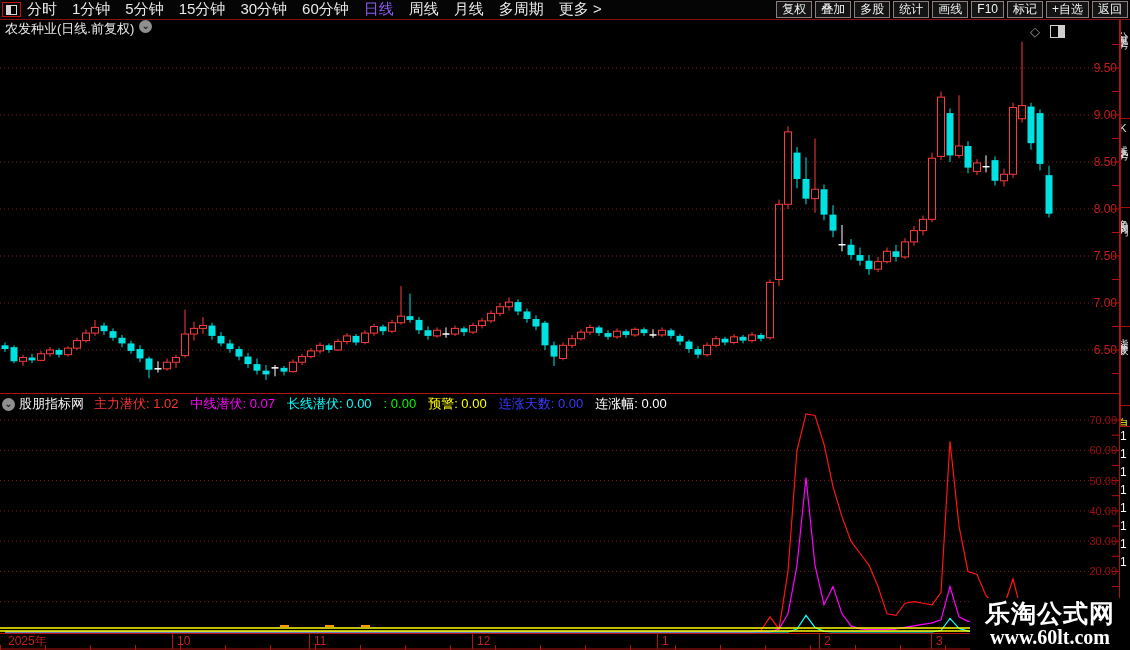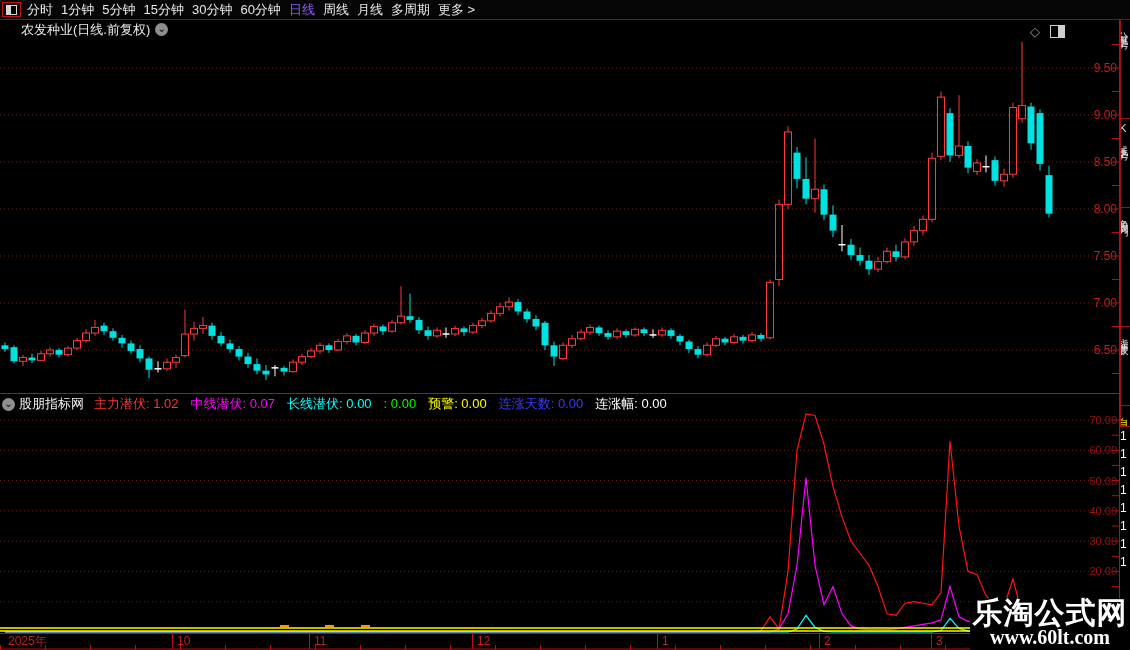--- a/index.html
+++ b/index.html
@@ -3,28 +3,28 @@
 <meta charset="utf-8">
 <style>
   html,body{margin:0;padding:0;background:#000;width:1130px;height:650px;overflow:hidden;}
   body{position:relative;font-family:"Liberation Sans","DejaVu Sans",sans-serif;-webkit-font-smoothing:none;}
   #chart-svg{position:absolute;left:0;top:0;z-index:1;}
   
   .toolbar{position:absolute;left:0;top:0;width:1130px;height:19px;background:#050505;z-index:3;
            display:flex;align-items:center;border-bottom:1px solid #8c0f0f;}
   .win-icon{width:17px;height:13px;border:1px solid #c01414;margin:0 6px 0 2px;display:flex;align-items:center;justify-content:center;}
   .win-icon .g{width:9px;height:8px;border:1px solid #d8d8d8;background:linear-gradient(to right,#d8d8d8 50%,#000 50%);}
-  .tb-menu{display:flex;align-items:flex-start;gap:8px;color:#e8e8e8;font-size:13px;}
+  .tb-menu{display:flex;align-items:flex-start;gap:15px;color:#e8e8e8;font-size:15px;}
   .tb-item{cursor:default;white-space:nowrap;}
   .tb-item.active{color:#8b5cf6;}
   .tb-spacer{flex:1;}
   .tb-btns{display:flex;align-items:center;gap:3px;margin-right:2px;}
   .tb-btn{border:1px solid #8d7d7d;color:#f2f2f2;font-size:12px;padding:0 5px;height:15px;line-height:15px;background:#141414;white-space:nowrap;}
   
-  .title-row{position:absolute;left:16px;top:20px;height:19px;display:flex;align-items:center;z-index:3;}
+  .title-row{position:absolute;left:0;top:20px;height:19px;display:flex;align-items:flex-start;z-index:3;}
   .title-text{color:#e9e9e9;font-size:13px;margin-left:5px;white-space:nowrap;}
   .circle-ic{width:13px;height:13px;border-radius:50%;background:#8f8f8f;color:#1a1a1a;font-size:10px;line-height:12px;
              text-align:center;margin-left:5px;font-weight:bold;}
   .chart-corner{position:absolute;top:24px;left:1030px;display:flex;gap:10px;align-items:center;z-index:3;}
   .diamond-ic{color:#9a9a9a;font-size:13px;}
   .split-ic{width:13px;height:11px;border:1px solid #cfcfcf;display:flex;}
   .split-ic i{flex:1;}
   .split-ic i.f{background:#cfcfcf;}
   
   .ind-header{position:absolute;left:0;top:396px;height:16px;display:flex;align-items:center;z-index:3;font-size:13px;white-space:nowrap;}
@@ -32,21 +32,21 @@
   .ind-src{color:#f0f0f0;margin-right:10px;}
   .ind-field{margin-right:12px;margin-top:29px;}
   
   .right-strip{position:absolute;left:1120px;top:20px;width:10px;height:630px;z-index:2;background:#000;}
   .strip-sec{box-sizing:border-box;border:1px solid #a01010;border-right:none;margin-top:-1px;overflow:hidden;
              writing-mode:vertical-rl;text-orientation:upright;color:#dcdcdc;font-size:11px;letter-spacing:2px;
              padding-top:3px;width:10px;}
   .strip-digits{color:#fff;font-size:12px;line-height:18px;text-align:left;width:10px;overflow:hidden;}
   
   .watermark{position:absolute;right:0;bottom:0;width:160px;height:52px;background:#000;z-index:9;text-align:center;color:#fff;}
-  .wm1{font-size:30px;font-weight:bold;letter-spacing:1px;line-height:28px;margin-top:1px;}
+  .wm1{font-size:25px;font-weight:bold;letter-spacing:1px;line-height:28px;margin-top:1px;}
   .wm2{font-family:"Liberation Serif","DejaVu Serif",serif;font-weight:bold;font-size:20px;line-height:20px;}
 </style>
 </head>
 <body>
 
 <svg id="chart-svg" width="1130" height="650" viewBox="0 0 1130 650">
     <line x1="0" y1="68" x2="1112" y2="68" stroke="#7c1f1f" stroke-width="1" stroke-dasharray="1 3"></line>
     <text x="1117" y="72" fill="#c41e1e" font-size="12" text-anchor="end" font-family="Liberation Sans, DejaVu Sans, sans-serif">9.50</text>
     <line x1="0" y1="115" x2="1112" y2="115" stroke="#7c1f1f" stroke-width="1" stroke-dasharray="1 3"></line>
     <text x="1117" y="119" fill="#c41e1e" font-size="12" text-anchor="end" font-family="Liberation Sans, DejaVu Sans, sans-serif">9.00</text>
@@ -456,20 +456,31 @@
       <span class="tb-item">15分钟</span>
       <span class="tb-item">30分钟</span>
       <span class="tb-item">60分钟</span>
       <span class="tb-item active">日线</span>
       <span class="tb-item">周线</span>
       <span class="tb-item">月线</span>
       <span class="tb-item">多周期</span>
       <span class="tb-item">更多 &gt;</span>
     </div>
   <div class="tb-spacer"></div>
+  <div class="tb-btns">
+      <span class="tb-btn">复权</span>
+      <span class="tb-btn">叠加</span>
+      <span class="tb-btn">多股</span>
+      <span class="tb-btn">统计</span>
+      <span class="tb-btn">画线</span>
+      <span class="tb-btn">F10</span>
+      <span class="tb-btn">标记</span>
+      <span class="tb-btn">+自选</span>
+      <span class="tb-btn">返回</span>
+    </div>
 </div>
 
 <div class="title-row">
   <span class="title-text">农发种业(日线.前复权)</span>
   <span class="circle-ic">⌄</span>
 </div>
 
 <div class="chart-corner">
   <span class="diamond-ic">◇</span>
   <span class="split-ic">

